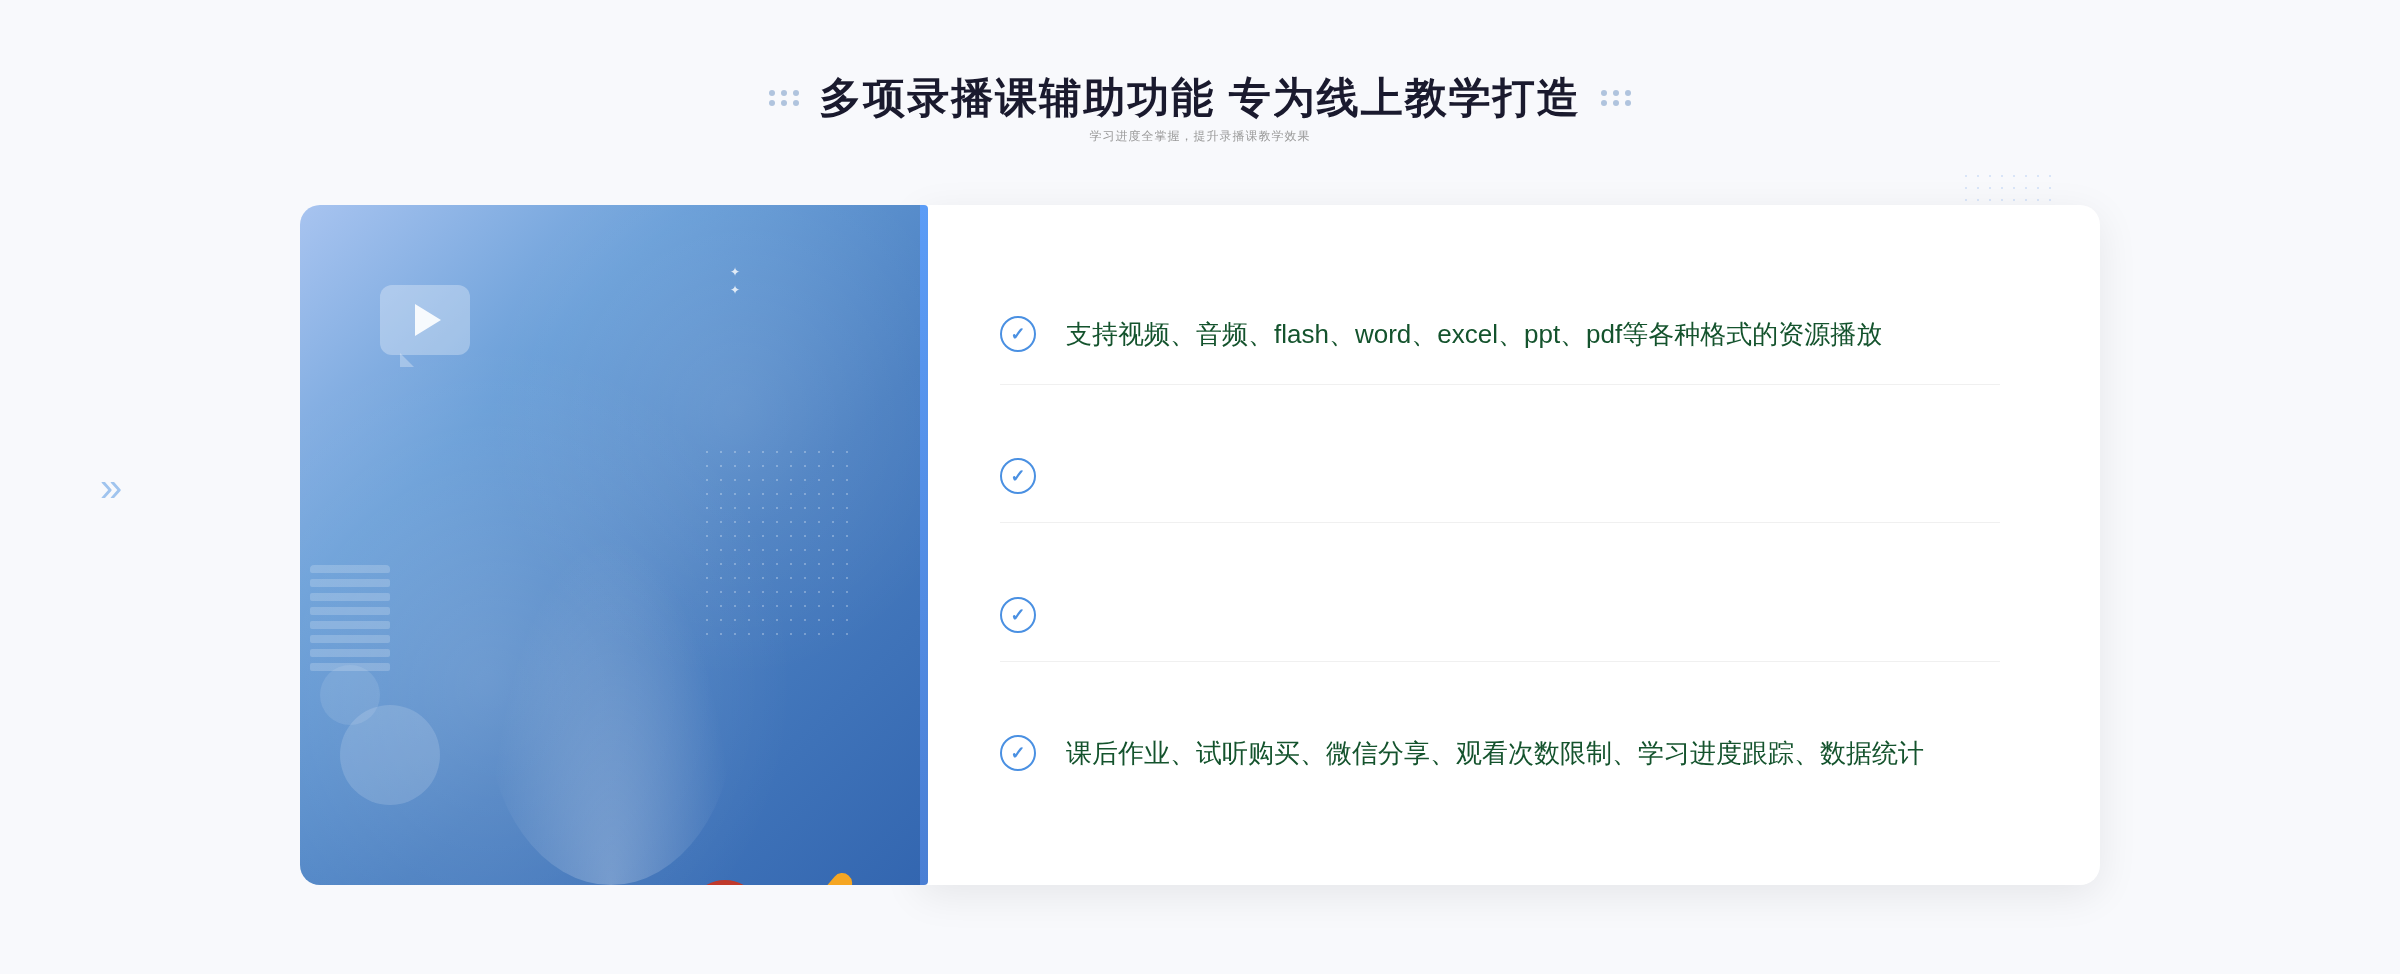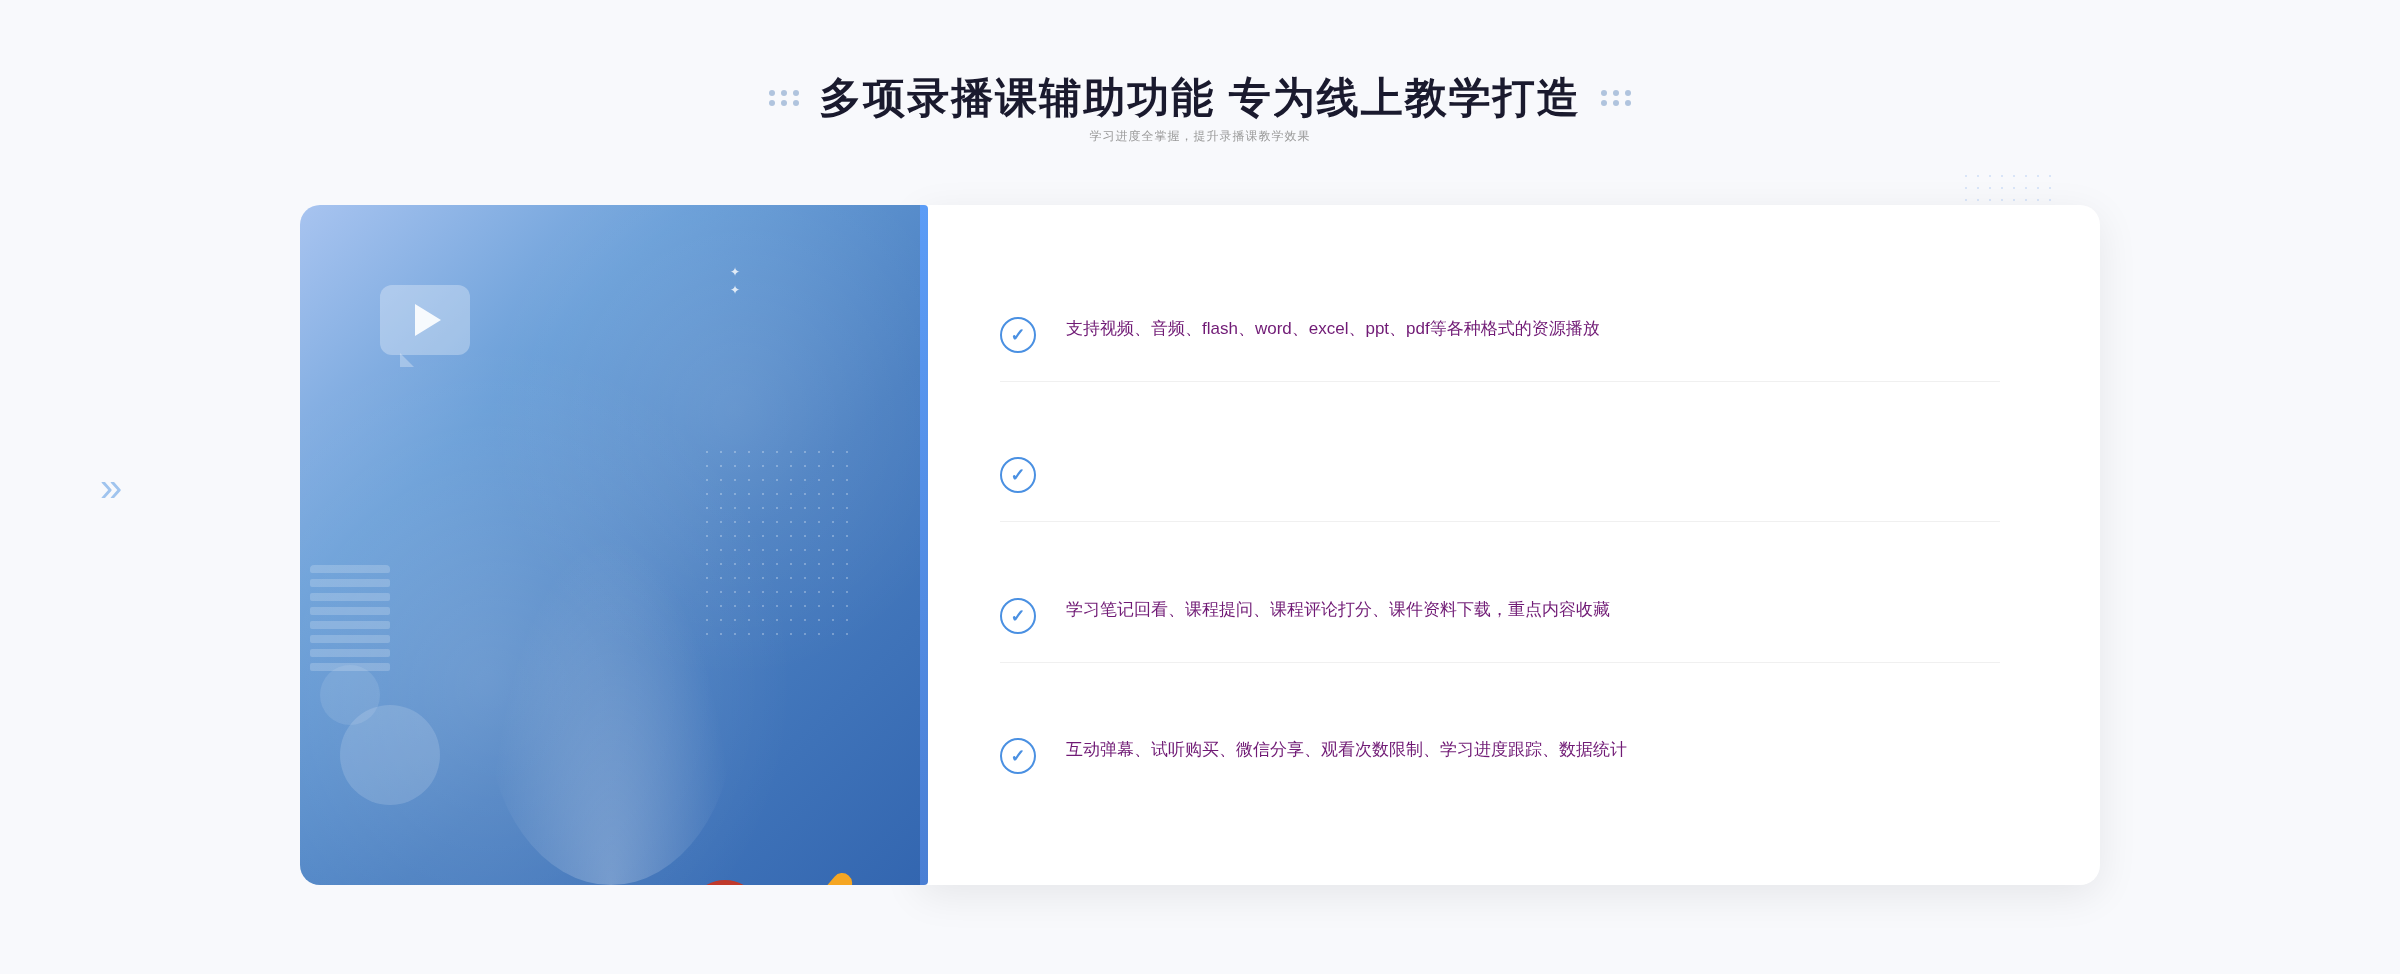--- a/index.html
+++ b/index.html
@@ -326,22 +326,22 @@
     }
 
     .check-mark {
       color: #4a90e2;
       font-size: 18px;
       font-weight: 700;
       line-height: 1;
     }
 
     .feature-text {
-      font-size: 17px;
-      color: #701a75;
+      font-size: 26px;
+      color: #14532d;
       line-height: 1.6;
       font-weight: 400;
     }
 
     
     .blue-bar {
       width: 8px;
       background: linear-gradient(180deg, #5b9cf6 0%, #4a7fd4 100%);
       border-radius: 0 4px 4px 0;
       position: absolute;
@@ -464,25 +464,24 @@
       <div class="feature-item">
         <div class="check-icon">
           <span class="check-mark">✓</span>
         </div>
       </div>
 
       <div class="feature-item">
         <div class="check-icon">
           <span class="check-mark">✓</span>
         </div>
-        <span class="feature-text">学习笔记回看、课程提问、课程评论打分、课件资料下载，重点内容收藏</span>
       </div>
 
       <div class="feature-item">
         <div class="check-icon">
           <span class="check-mark">✓</span>
         </div>
-        <span class="feature-text">互动弹幕、试听购买、微信分享、观看次数限制、学习进度跟踪、数据统计</span>
+        <span class="feature-text">课后作业、试听购买、微信分享、观看次数限制、学习进度跟踪、数据统计</span>
       </div>
 
     </div>
   </div>
 </div>
 
 </body></html>

